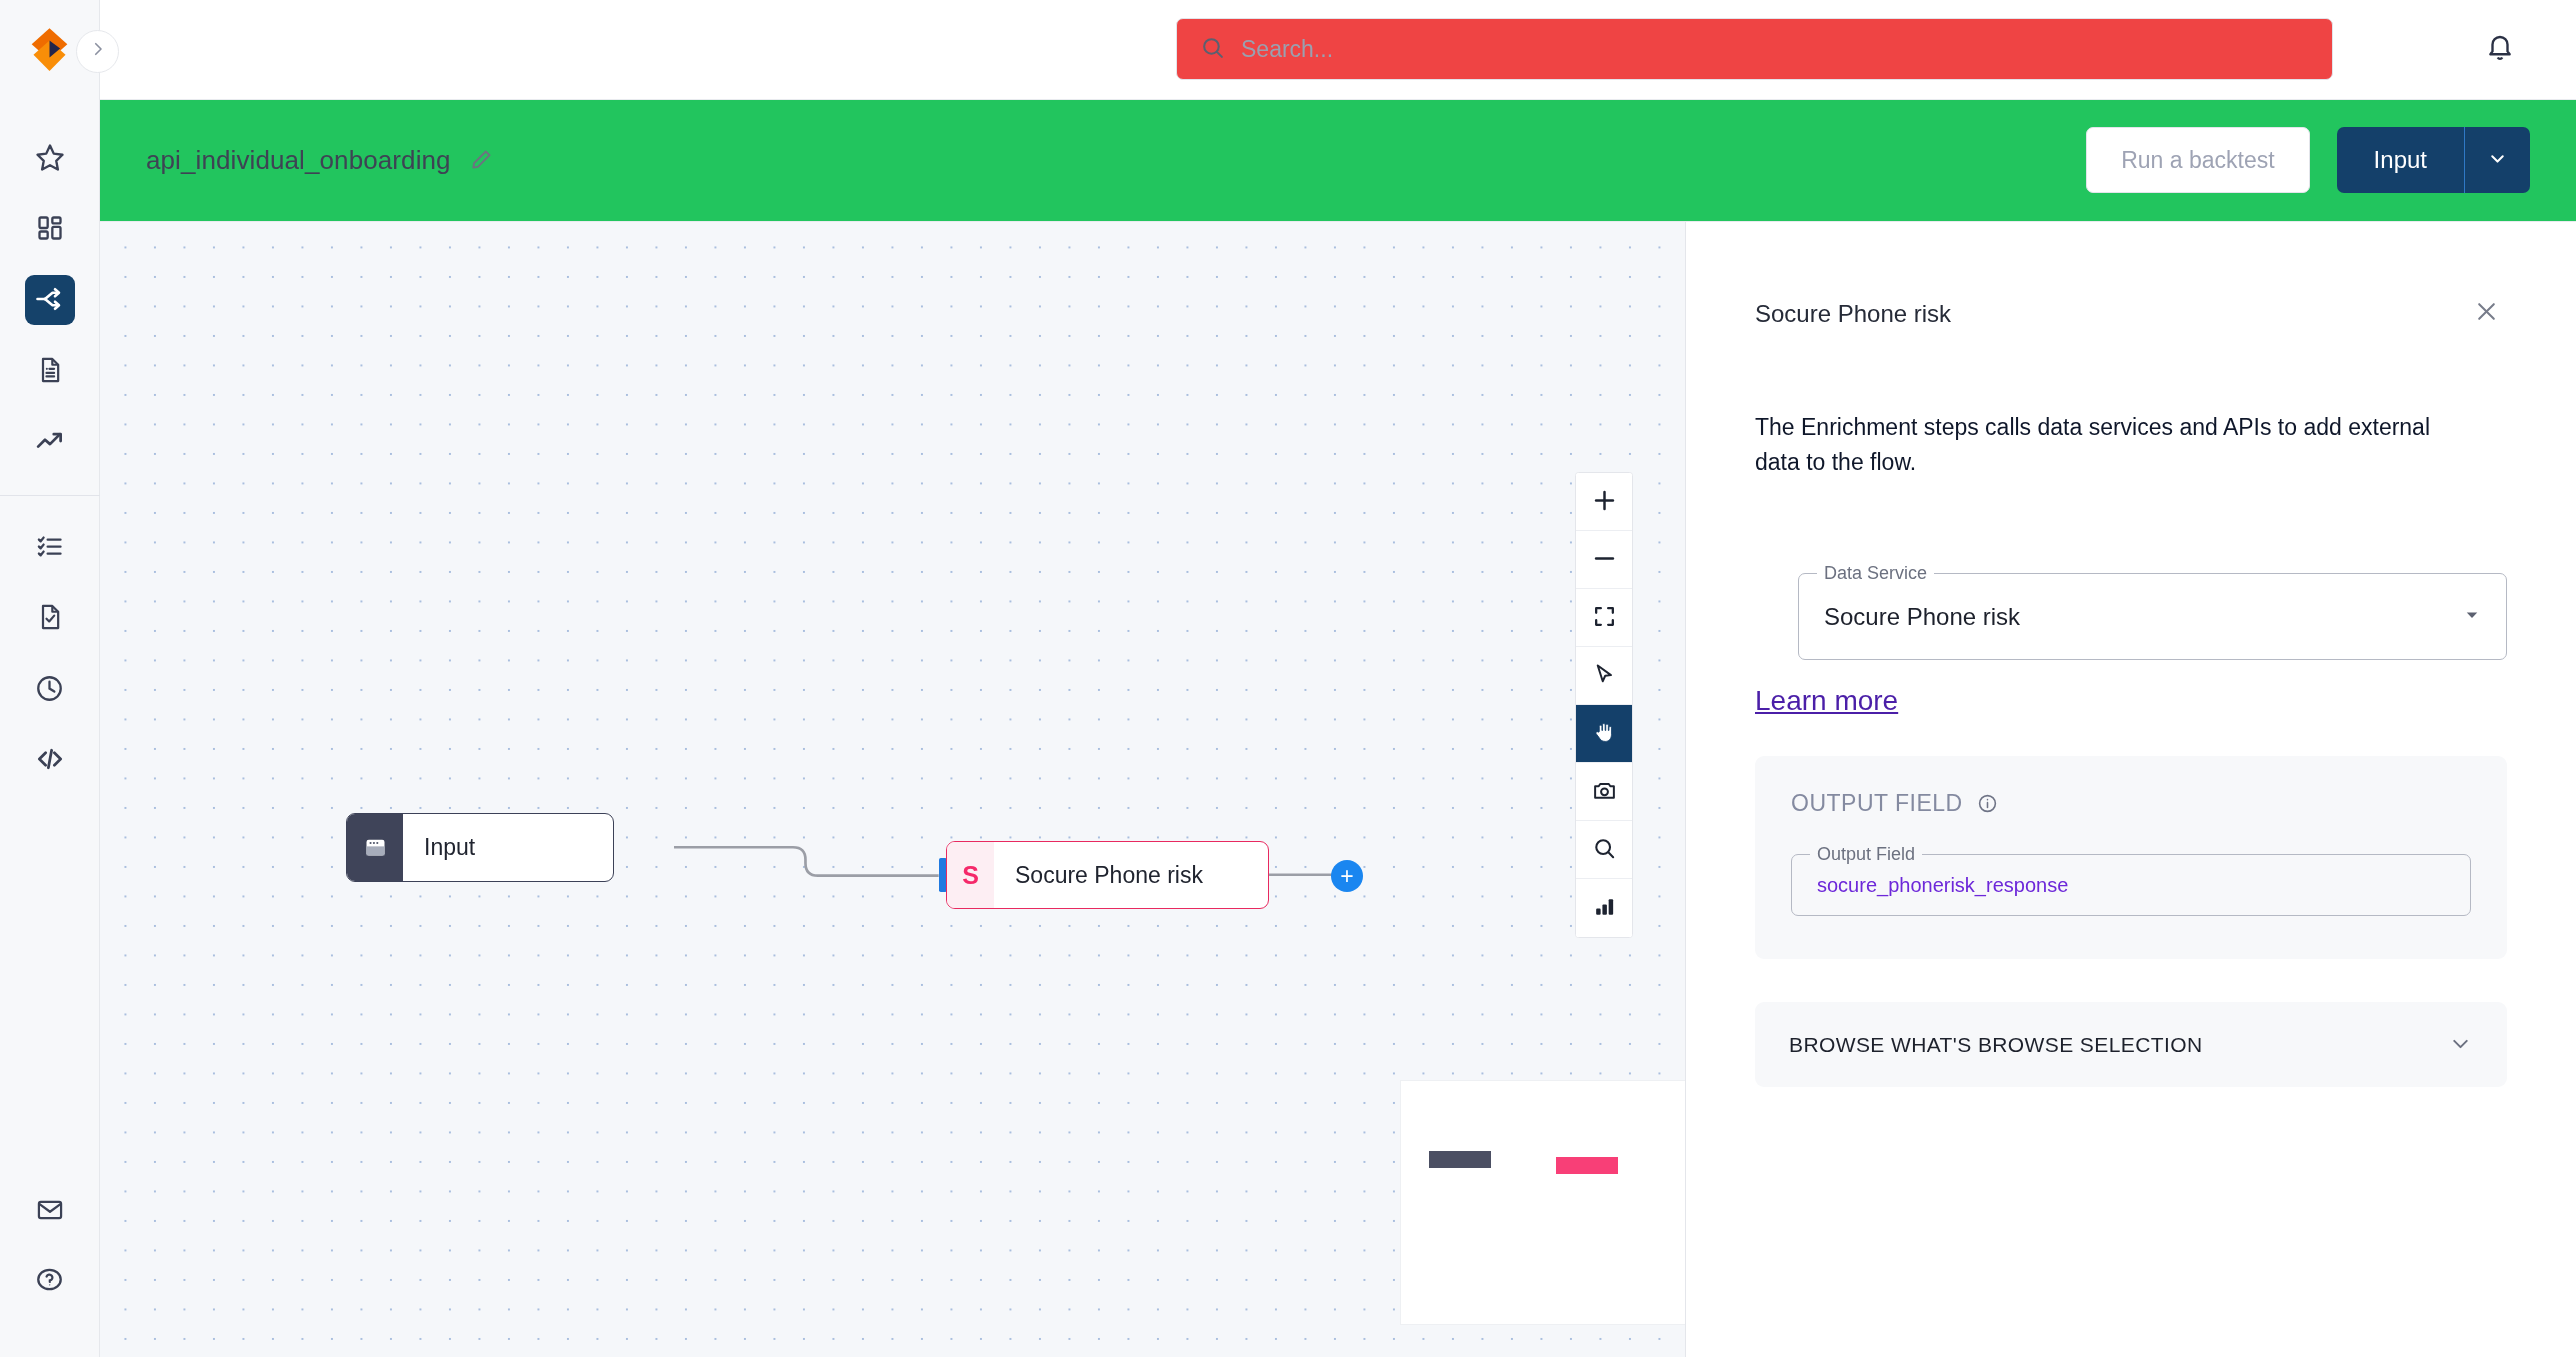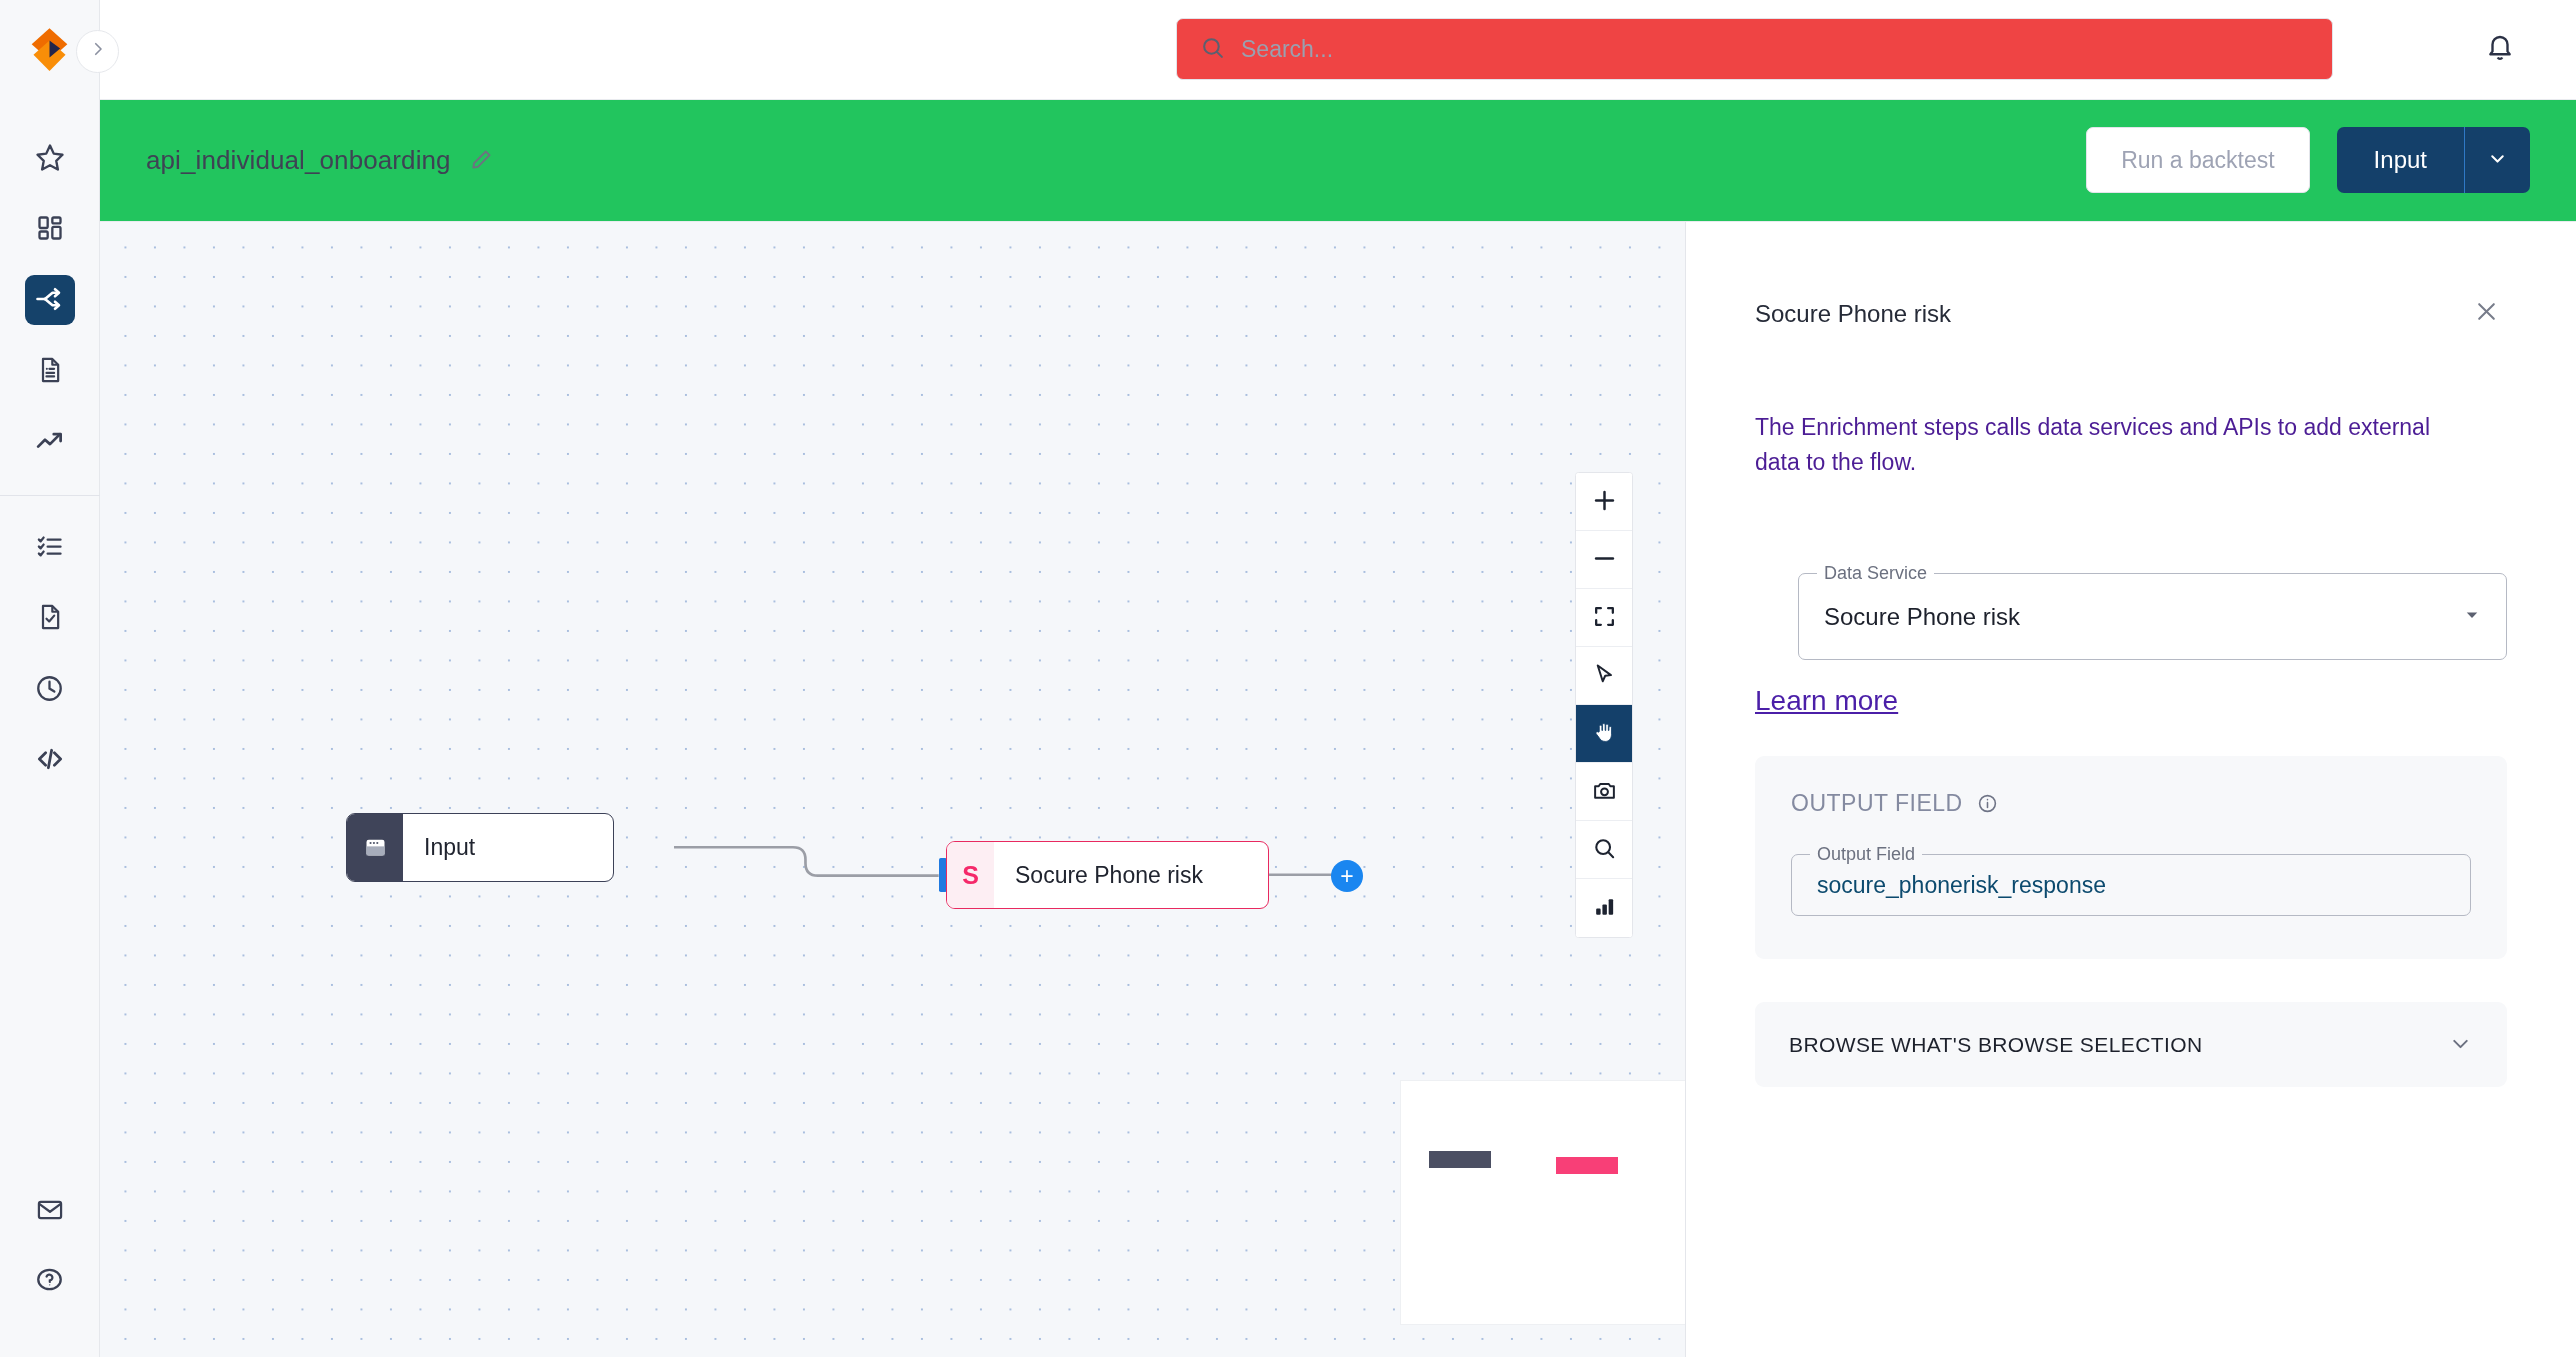--- a/index.html
+++ b/index.html
@@ -175,21 +175,21 @@
     width: 890px; flex: 0 0 890px; background: #ffffff;
     padding: 0 69px; position: relative; overflow: hidden;
   }
   .panel-head {
     display: flex; align-items: center; justify-content: space-between;
     padding-top: 69px;
   }
   .panel-title { font-size: 24px; color: #262b38; font-weight: 400; }
   .panel-close { color: #777c8a; font-size: 27px; line-height: 1; padding: 7px; }
   .panel-desc {
-    margin-top: 73px; font-size: 23px; line-height: 1.5; color: #4c1d95; max-width: 693px;
+    margin-top: 73px; font-size: 23px; line-height: 1.5; color: #0f172a; max-width: 693px;
   }
 
   .field {
     position: relative; margin-top: 94px;
     border: 0.9px solid #b5b9c4; border-radius: 7px;
     height: 87px; display: flex; align-items: center; padding: 0 25px; margin-left: 43px;
   }
   .field-legend {
     position: absolute; top: -11.5px; left: 18px; background: #ffffff;
     padding: 0 7px; font-size: 18px; color: #6c7180;
@@ -209,21 +209,21 @@
   .output-head { display: flex; align-items: center; gap: 14px; }
   .output-head-label { font-size: 23px; color: #848aa0; letter-spacing: 0.5px; }
   .info-icon { color: #6f7486; display: inline-flex; }
   .output-field {
     position: relative; margin-top: 37px;
     border: 0.9px solid #b5b9c4; border-radius: 7px;
     height: 62px; display: flex; align-items: center; padding: 0 25px;
     background: transparent;
   }
   .output-field .field-legend { background: #f7f8fa; color: #6c7180; font-size: 18px; }
-  .output-field-value { font-size: 23px; color: #0c4a6e; }
+  .output-field-value { font-size: 20px; color: #6d28d9; }
 
   .accordion {
     margin-top: 43px; background: #f7f8fa; border-radius: 9px;
     height: 85px; display: flex; align-items: center; justify-content: space-between;
     padding: 0 34px;
   }
   .accordion-label { font-size: 21px; color: #1d212c; letter-spacing: 0.4px; }
   .accordion-caret { color: #6b7080; }
 </style>
 </head>

